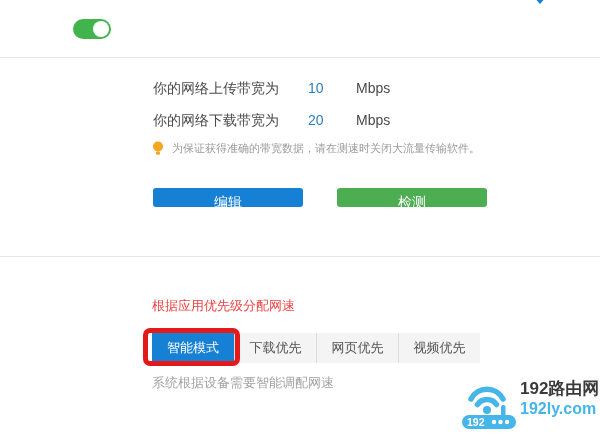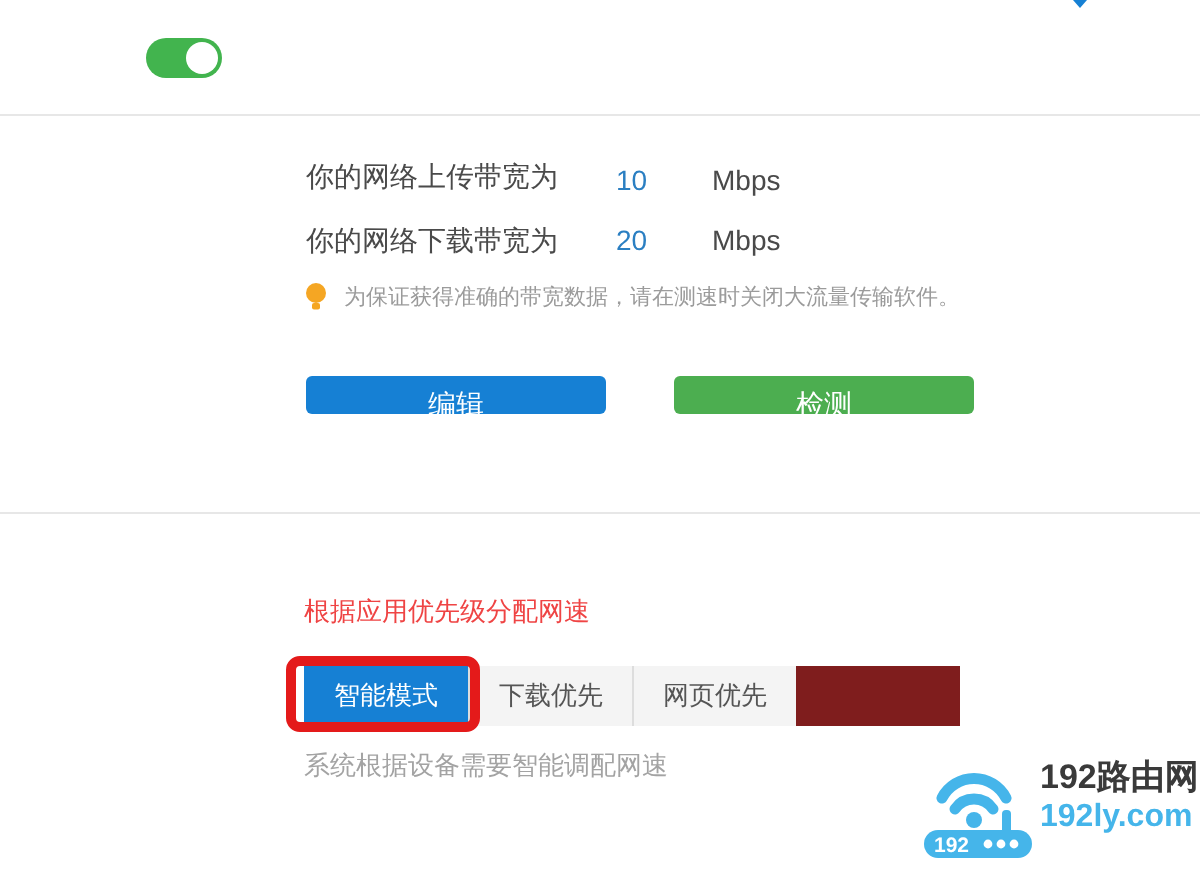--- a/index.html
+++ b/index.html
@@ -25,21 +25,21 @@
     position:absolute; top:2px; right:2px; width:16px; height:16px;
     border-radius:50%; background:#fff;
   }
 
   .divider { position:absolute; left:0; width:600px; height:1px; background:#e7e7e7; }
   .divider1 { top:57px; }
   .divider2 { top:256px; }
 
   
   .bw-row { position:absolute; left:153px; display:flex; font-size:14px; color:#4a4a4a; }
-  .bw-row1 { top:80px;align-items:flex-end; }
+  .bw-row1 { top:80px; }
   .bw-row2 { top:112px; }
   .bw-label { width:155px; }
   .bw-value { width:48px; color:var(--value-blue,#2b7fc2); }
   .bw-unit  { color:#4a4a4a; }
 
   
   .tip { position:absolute; left:152px; top:141px; display:flex; align-items:center; }
   .tip svg { margin-right:8px; flex:none; }
   .tip-text { font-size:11px; color:#9b9b9b; }
 
@@ -49,21 +49,21 @@
     border-radius:3px; color:#fff; font-size:14px; cursor:pointer;
     font-family:inherit; line-height:29px; text-align:center;
   }
   .btn-edit   { left:153px; background:var(--primary-blue,#1680d4); }
   .btn-detect { left:337px; background:var(--green,#4cae50); }
 
   
   .prio-title { position:absolute; left:152px; top:297px; font-size:13px; color:#ef4444; }
   .tabbar {
     position:absolute; left:152px; top:333px; width:328px; height:30px;
-    display:flex; background:#7f1d1d;
+    display:flex; background:#86efac;
   }
   .tab {
     width:82px; height:30px; line-height:30px; text-align:center;
     font-size:13px; color:#555; background:#f4f4f4; cursor:pointer;
   }
   .tab + .tab { border-left:1px solid #ddd; }
   .tab.selected { background:var(--primary-blue,#1478cc); color:#fff; border-left:none; }
   .annotation {
     position:absolute; left:143px; top:328px; width:97px; height:38px;
     border:5px solid var(--annotation-red,#e41a1a); border-radius:7px;
@@ -110,20 +110,21 @@
 <button class="btn btn-detect">检测</button>
 
 <div class="divider divider2"></div>
 
 <div class="prio-title">根据应用优先级分配网速</div>
 
 <div class="tabbar">
   <div class="tab selected">智能模式</div>
   <div class="tab">下载优先</div>
   <div class="tab">网页优先</div>
+  <div class="tab">视频优先</div>
 </div>
 <div class="annotation"></div>
 
 <div class="prio-caption">系统根据设备需要智能调配网速</div>
 
 <div class="watermark">
   <svg width="56" height="49" viewBox="0 0 56 49">
     <path d="M10 18 A 18 18 0 0 1 42 18" stroke="#45b5ea" stroke-width="5.5" fill="none" stroke-linecap="round"></path>
     <path d="M16.5 23.5 A 11.5 11.5 0 0 1 35.5 23.5" stroke="#45b5ea" stroke-width="5.5" fill="none" stroke-linecap="round"></path>
     <circle cx="26" cy="29" r="4" fill="#45b5ea"></circle>

